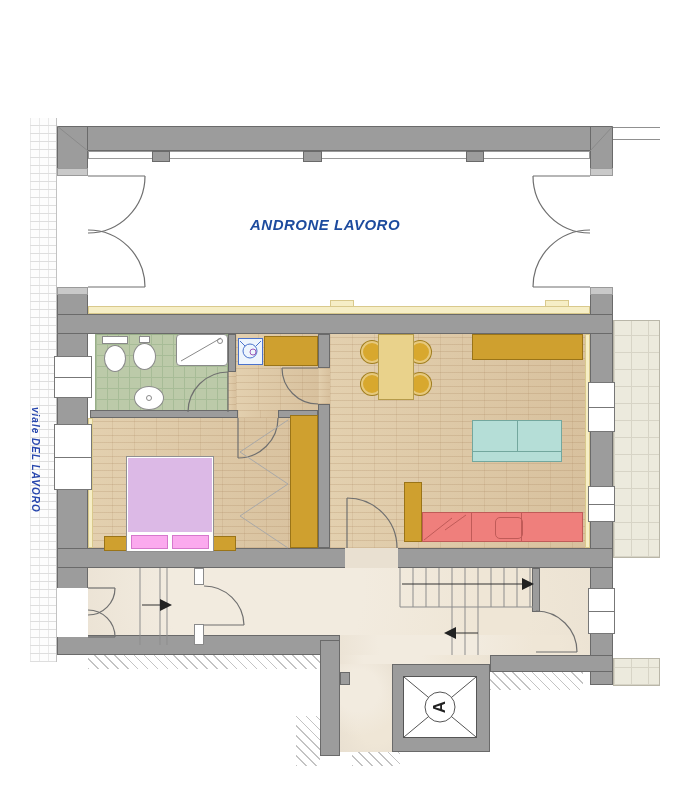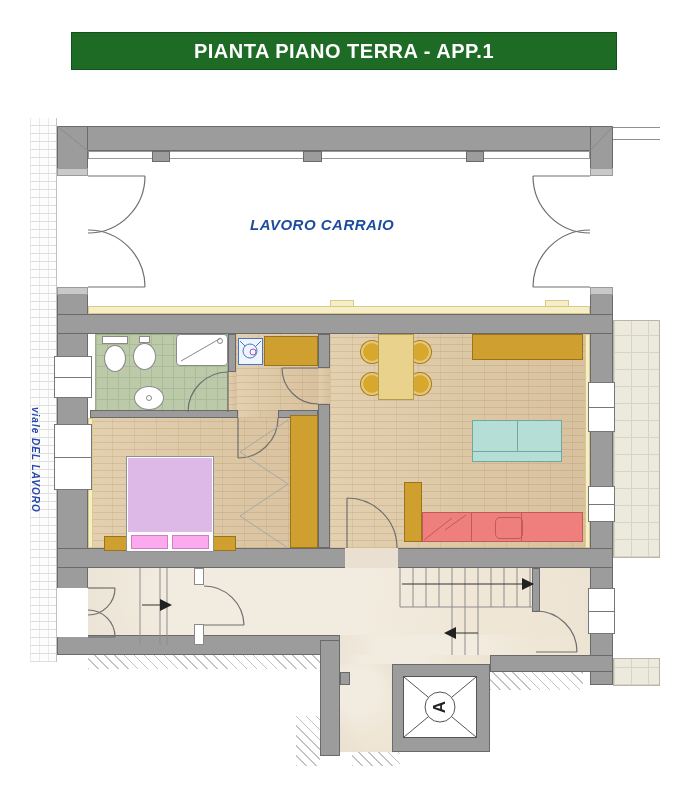--- a/index.html
+++ b/index.html
@@ -71,23 +71,20 @@
   .lift-letter{display:flex;align-items:center;justify-content:center;
       font-size:17px;font-weight:bold;color:#222;transform:rotate(-90deg);}
   .hall-label{color:#1d4b9e;font-size:15px;font-weight:bold;font-style:italic;letter-spacing:0.5px;}
   svg.overlay{position:absolute;left:0;top:0;pointer-events:none;}
 </style>
 </head>
 <body>
 
 <div id="stage">
 
-  <div class="abs banner" style="left:71px;top:32px;width:546px;height:38px;">
-    <span>PIANTA PIANO TERRA - APP.1</span>
-  </div>
 
   <div class="abs street" style="left:30px;top:118px;width:27px;height:544px;"></div>
   <div class="abs street-label" style="left:24px;top:378px;width:22px;height:164px;">viale DEL LAVORO</div>
 
   <div class="abs bath" style="left:95px;top:334px;width:133px;height:78px;"></div>
   <div class="abs parquet" style="left:236px;top:334px;width:82px;height:84px;"></div>
   <div class="abs parquet" style="left:228px;top:372px;width:8px;height:40px;"></div>
   <div class="abs parquet" style="left:318px;top:368px;width:12px;height:36px;"></div>
   <div class="abs parquet" style="left:238px;top:410px;width:40px;height:8px;"></div>
   <div class="abs parquet" style="left:330px;top:334px;width:255px;height:214px;"></div>
@@ -293,16 +290,16 @@
     </g>
 
     <g stroke="#c05b58" stroke-width="1">
       <line x1="424" y1="540" x2="452" y2="518"></line>
         <line x1="445" y1="530" x2="466" y2="515"></line>
     </g>
 
     <polyline points="288,420 240,452 288,484 240,516 288,548" fill="none" stroke="#a8a8a8" stroke-width="1"></polyline>
   </svg>
 
-  <div class="abs hall-label" style="left:250px;top:216px;width:220px;height:22px;">LAVORO CARRAIO</div>
+  <div class="abs hall-label" style="left:250px;top:216px;width:220px;height:22px;">ANDRONE LAVORO</div>
   <div class="abs lift-letter" style="left:425px;top:692px;width:30px;height:30px;">A</div>
 
 </div>
 
 </body></html>

